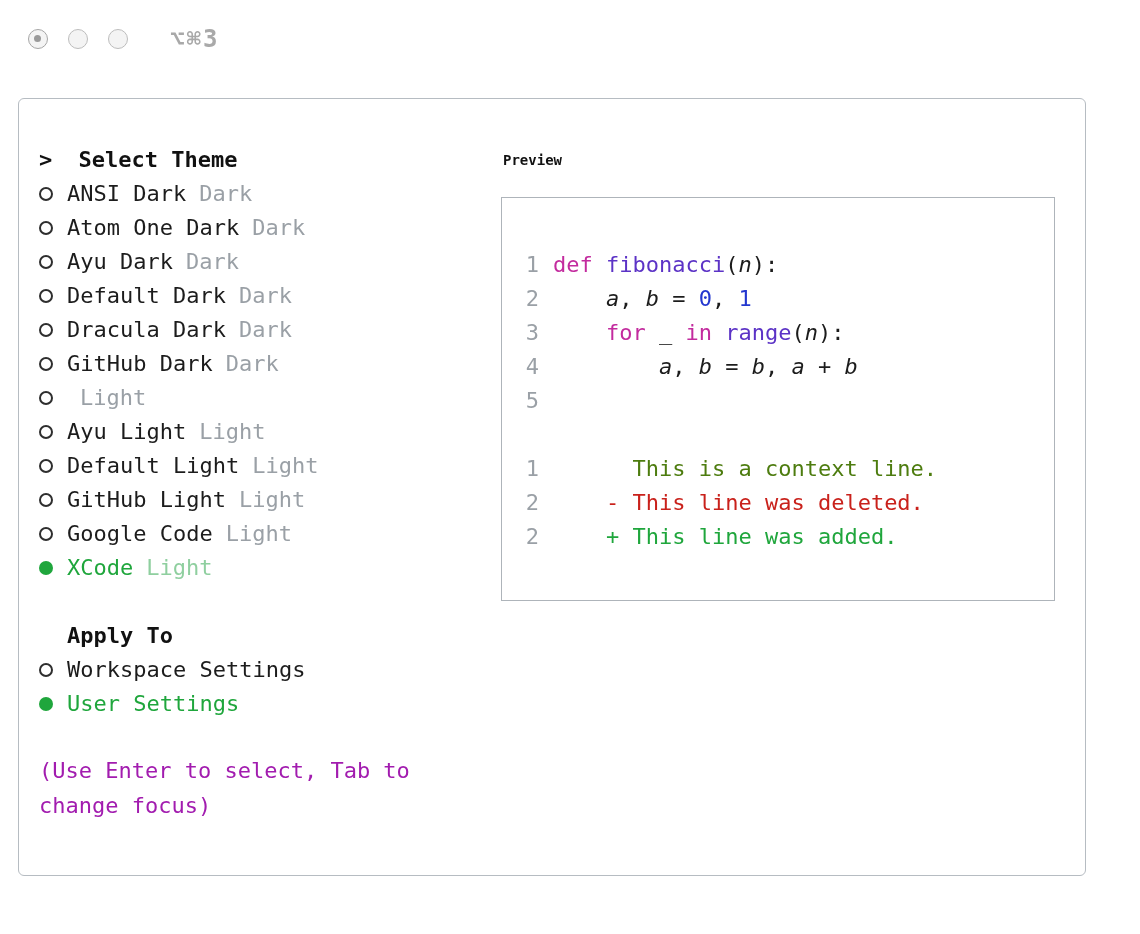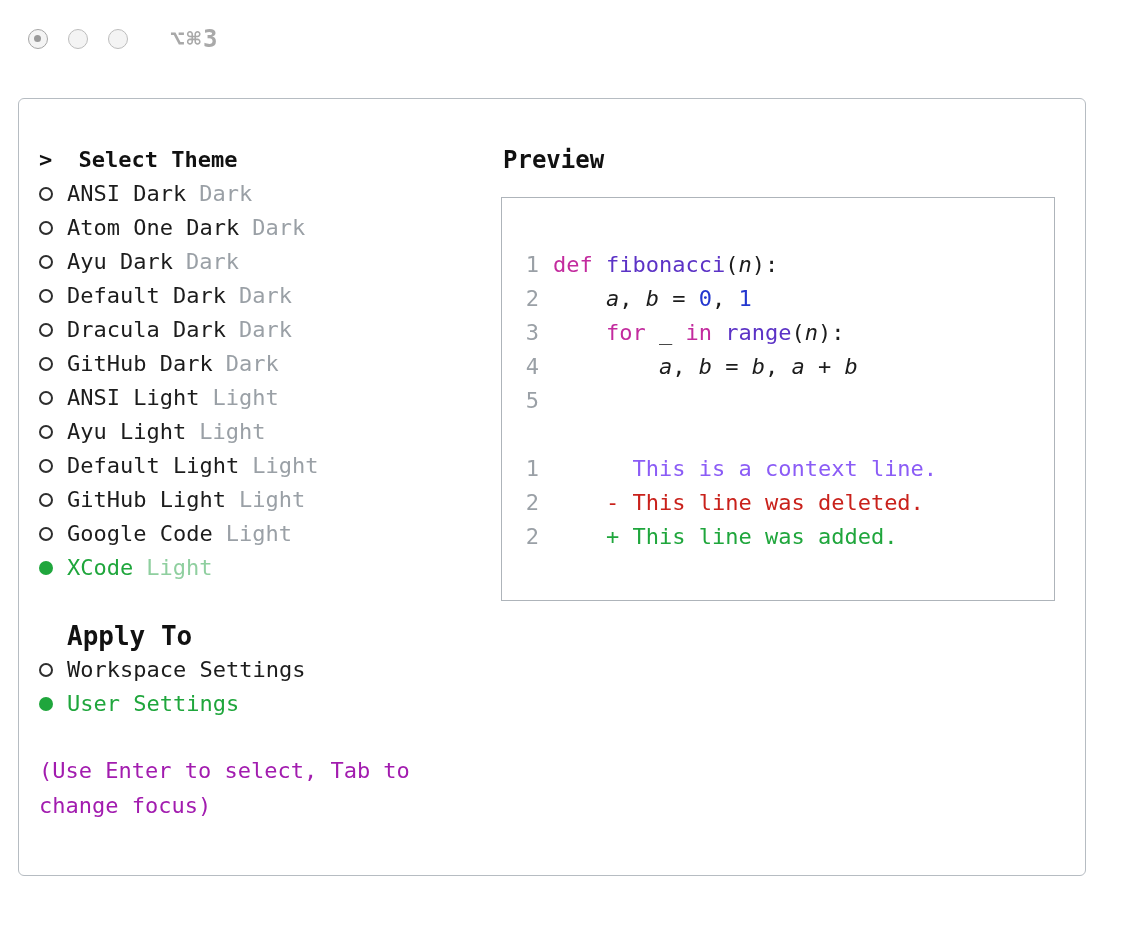--- a/index.html
+++ b/index.html
@@ -45,31 +45,31 @@
   .item{display:flex;align-items:center;height:34px;font-size:22px;line-height:34px;}
   .radio{
     width:14px;height:14px;border-radius:50%;box-sizing:border-box;
     border:2px solid #2e2e2e;margin-right:14px;flex:none;background:transparent;
   }
   .radio.sel{border:none;}
   .lbl{white-space:pre;}
   .variant{margin-left:13px;color:#9aa0a6;white-space:pre;}
 
   .apply-header{
-    height:34px;line-height:34px;font-size:26px;font-weight:bold;color:#111;
+    height:34px;line-height:34px;font-size:22px;font-weight:bold;color:#111;
     margin-top:34px;padding-left:28px;
   }
 
   .hint{
     margin-top:32px;width:412px;color:#a21caf;
     font-size:22px;line-height:35px;
   }
 
   
-  .preview-header{height:34px;line-height:34px;font-size:24px;font-weight:bold;color:#111;padding-left:2px;}
+  .preview-header{height:34px;line-height:34px;font-size:14px;font-weight:bold;color:#111;padding-left:2px;}
   .preview-box{
     margin-top:20px;margin-right:10px;height:404px;box-sizing:border-box;
     border:1.5px solid #aeb4ba;background:#ffffff;
     padding:50px 0 0 22px;overflow:hidden;
   }
   .code-line{display:flex;height:34px;line-height:34px;font-size:22px;white-space:pre;}
   .ln{color:#9aa0a6;width:15px;text-align:right;margin-right:14px;flex:none;}
   .code{white-space:pre;}
 </style>
 </head>
@@ -116,21 +116,20 @@
           <span class="lbl">Dracula Dark</span>
           <span class="variant">Dark</span>
         </div>
         <div class="item">
           <span class="radio"></span>
           <span class="lbl">GitHub Dark</span>
           <span class="variant">Dark</span>
         </div>
         <div class="item">
           <span class="radio"></span>
-          <span class="lbl">ANSI Light</span>
           <span class="variant">Light</span>
         </div>
         <div class="item">
           <span class="radio"></span>
           <span class="lbl">Ayu Light</span>
           <span class="variant">Light</span>
         </div>
         <div class="item">
           <span class="radio"></span>
           <span class="lbl">Default Light</span>
@@ -172,20 +171,20 @@
   <div class="right-col">
     <div class="preview-header">Preview</div>
     <div class="preview-box">
       <div>
           <div class="code-line"><span class="ln">1</span><span class="code"><span style="color: rgb(195, 43, 158);">def </span><span style="color: rgb(92, 51, 198);">fibonacci</span><span style="color: rgb(28, 28, 28);">(</span><span style="color: rgb(28, 28, 28); font-style: italic;">n</span><span style="color: rgb(28, 28, 28);">):</span></span></div>
           <div class="code-line"><span class="ln">2</span><span class="code"><span style="color: rgb(28, 28, 28);">    </span><span style="color: rgb(28, 28, 28); font-style: italic;">a</span><span style="color: rgb(28, 28, 28);">, </span><span style="color: rgb(28, 28, 28); font-style: italic;">b</span><span style="color: rgb(28, 28, 28);"> = </span><span style="color: rgb(35, 55, 207);">0</span><span style="color: rgb(28, 28, 28);">, </span><span style="color: rgb(35, 55, 207);">1</span></span></div>
           <div class="code-line"><span class="ln">3</span><span class="code"><span style="color: rgb(28, 28, 28);">    </span><span style="color: rgb(195, 43, 158);">for </span><span style="color: rgb(28, 28, 28);">_ </span><span style="color: rgb(195, 43, 158);">in </span><span style="color: rgb(92, 51, 198);">range</span><span style="color: rgb(28, 28, 28);">(</span><span style="color: rgb(28, 28, 28); font-style: italic;">n</span><span style="color: rgb(28, 28, 28);">):</span></span></div>
           <div class="code-line"><span class="ln">4</span><span class="code"><span style="color: rgb(28, 28, 28);">        </span><span style="color: rgb(28, 28, 28); font-style: italic;">a</span><span style="color: rgb(28, 28, 28);">, </span><span style="color: rgb(28, 28, 28); font-style: italic;">b</span><span style="color: rgb(28, 28, 28);"> = </span><span style="color: rgb(28, 28, 28); font-style: italic;">b</span><span style="color: rgb(28, 28, 28);">, </span><span style="color: rgb(28, 28, 28); font-style: italic;">a</span><span style="color: rgb(28, 28, 28);"> + </span><span style="color: rgb(28, 28, 28); font-style: italic;">b</span></span></div>
           <div class="code-line"><span class="ln">5</span></div>
           <div class="code-line"><span class="ln"></span><span class="code"></span></div>
-          <div class="code-line"><span class="ln">1</span><span class="code"><span style="color: #8b5cf6;">      This is a context line.</span></span></div>
+          <div class="code-line"><span class="ln">1</span><span class="code"><span style="color: #4d7c0f;">      This is a context line.</span></span></div>
           <div class="code-line"><span class="ln">2</span><span class="code"><span style="color: rgb(201, 33, 27);">    - This line was deleted.</span></span></div>
           <div class="code-line"><span class="ln">2</span><span class="code"><span style="color: rgb(31, 166, 60);">    + This line was added.</span></span></div>
         </div>
     </div>
   </div>
 
 </div>
 
 </body></html>

